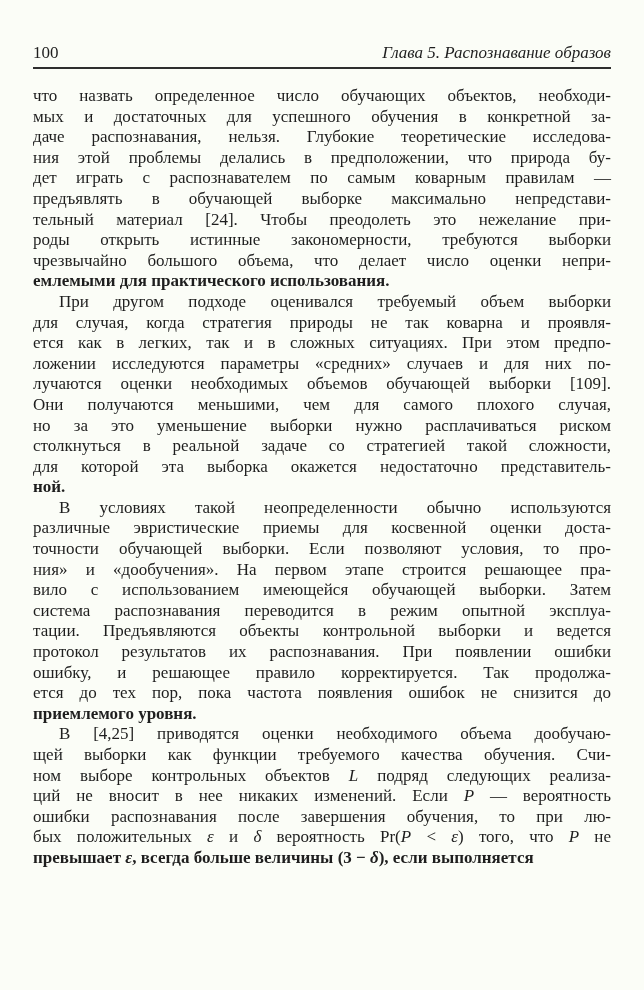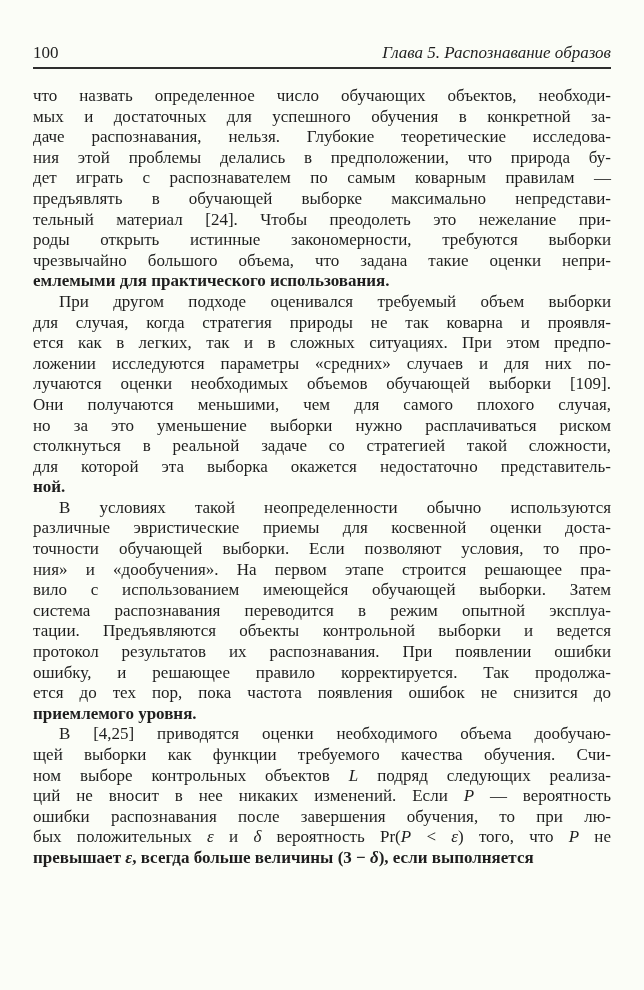--- a/index.html
+++ b/index.html
@@ -66,21 +66,21 @@
   <div class="body-text">
       <div class="paragraph">
         <div class="line"><span>что назвать определенное число обучающих объектов, необходи-</span></div>
         <div class="line"><span>мых и достаточных для успешного обучения в конкретной за-</span></div>
         <div class="line"><span>даче распознавания, нельзя.  Глубокие теоретические исследова-</span></div>
         <div class="line"><span>ния этой проблемы делались в предположении, что природа бу-</span></div>
         <div class="line"><span>дет играть с распознавателем по самым коварным правилам —</span></div>
         <div class="line"><span>предъявлять в обучающей выборке максимально непредстави-</span></div>
         <div class="line"><span>тельный материал [24].  Чтобы преодолеть это нежелание при-</span></div>
         <div class="line"><span>роды открыть истинные закономерности, требуются выборки</span></div>
-        <div class="line"><span>чрезвычайно большого объема, что задана такие оценки непри-</span></div>
+        <div class="line"><span>чрезвычайно большого объема, что делает число оценки непри-</span></div>
         <div class="line last"><span>емлемыми для практического использования.</span></div>
       </div>
       <div class="paragraph">
         <div class="line first"><span>При другом подходе оценивался требуемый объем выборки</span></div>
         <div class="line"><span>для случая, когда стратегия природы не так коварна и проявля-</span></div>
         <div class="line"><span>ется как в легких, так и в сложных ситуациях.  При этом предпо-</span></div>
         <div class="line"><span>ложении исследуются параметры «средних» случаев и для них по-</span></div>
         <div class="line"><span>лучаются оценки необходимых объемов обучающей выборки [109].</span></div>
         <div class="line"><span>Они получаются меньшими, чем для самого плохого случая,</span></div>
         <div class="line"><span>но за это уменьшение выборки нужно расплачиваться риском</span></div>

